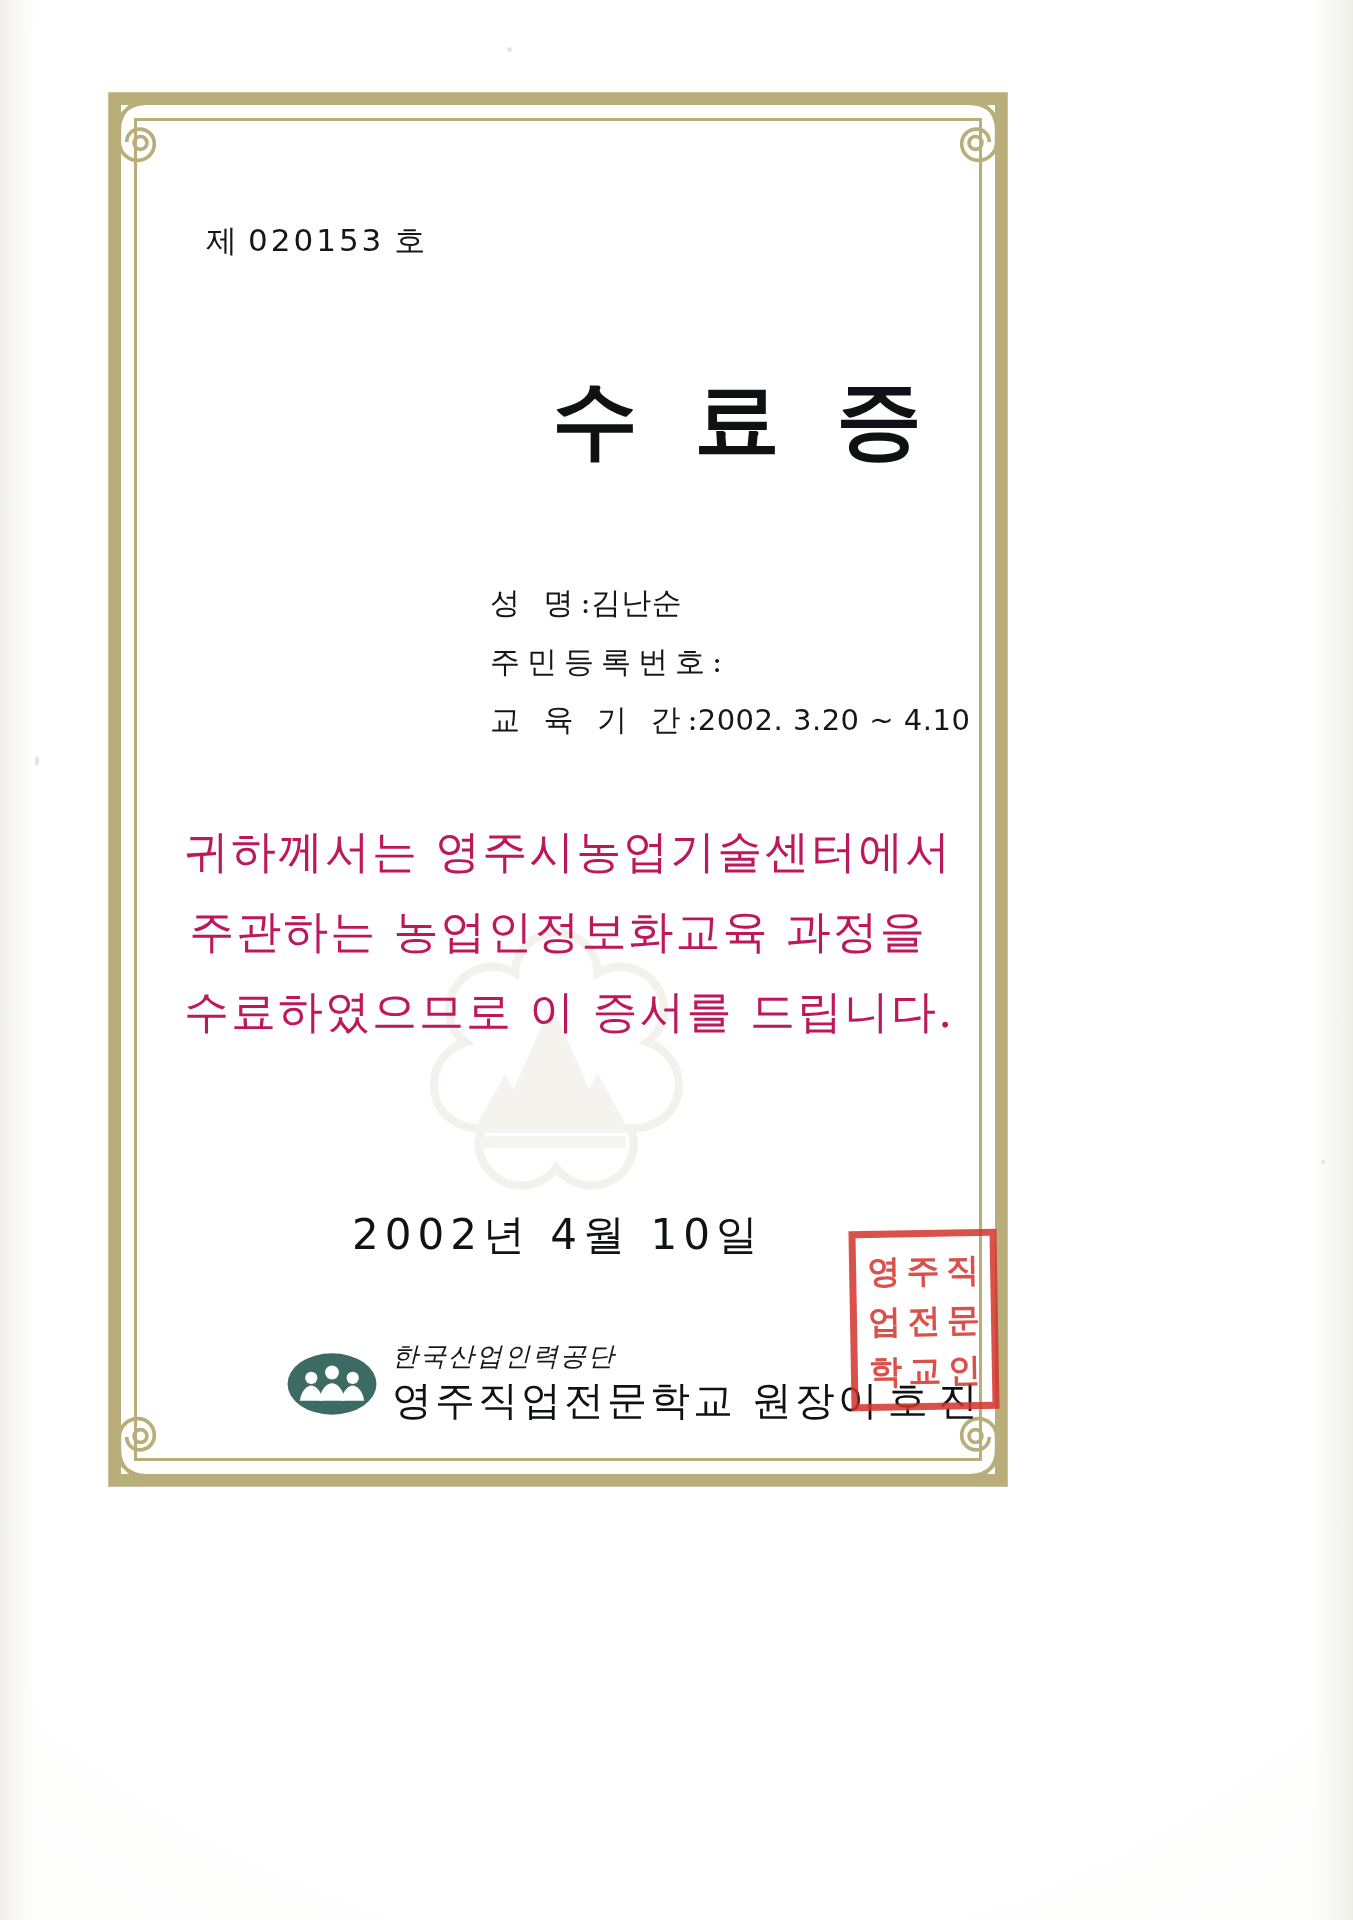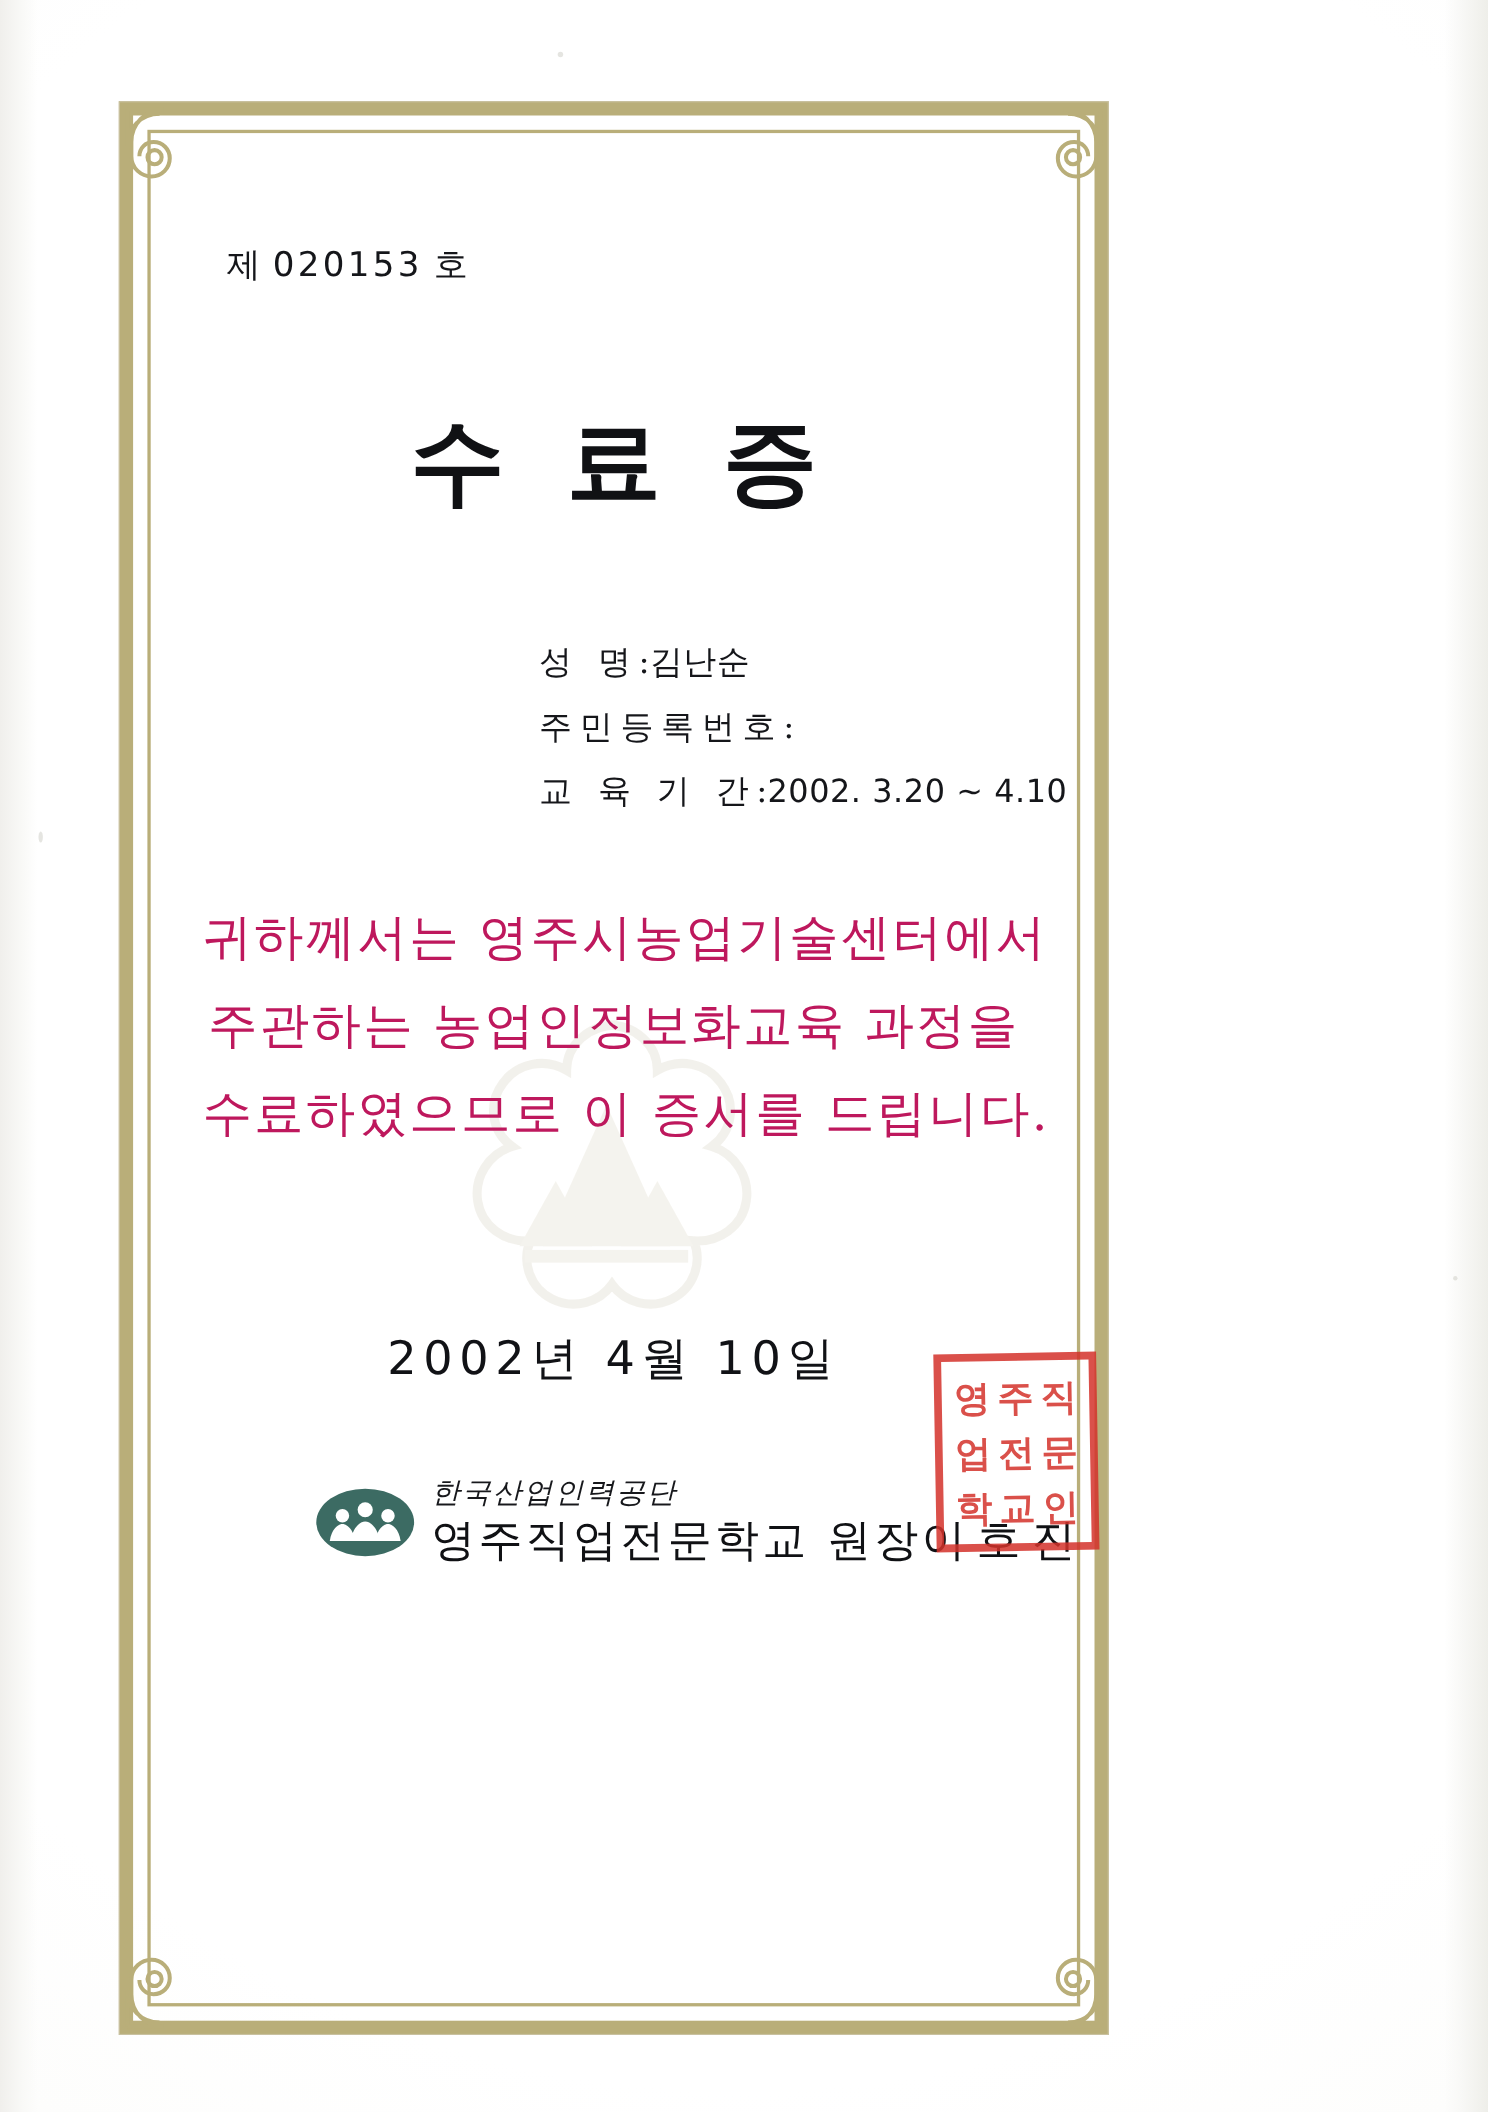--- a/index.html
+++ b/index.html
@@ -38,21 +38,21 @@
     border-radius: 50%;
     opacity: .55;
   }
 
   
   .cert {
     position: absolute;
     left: 108px;
     top: 92px;
     width: 900px;
-    height: 1758px;
+    height: 1395px;
     border-radius: 30px;
   }
   .frame-outer {
     position: absolute;
     inset: 0;
     border: 13px solid #b9ae79;
     box-sizing: border-box;
   }
   .frame-outer::after{
     content:"";
@@ -110,21 +110,21 @@
     color: #15161a;
     font-family: "DejaVu Sans", "Liberation Sans", sans-serif;
     white-space: nowrap;
   }
   .serial .num { letter-spacing: 3px; padding: 0 10px; }
 
   .title {
     position: absolute;
     left: 0; right: 0;
     top: 240px;
-    text-align: center;
+    text-align: right;
     font-size: 86px;
     font-weight: 700;
     color: #101114;
     letter-spacing: 56px;
     text-indent: 56px;
     font-family: "DejaVu Serif", "Liberation Serif", serif;
   }
 
   .fields {
     position: absolute;

